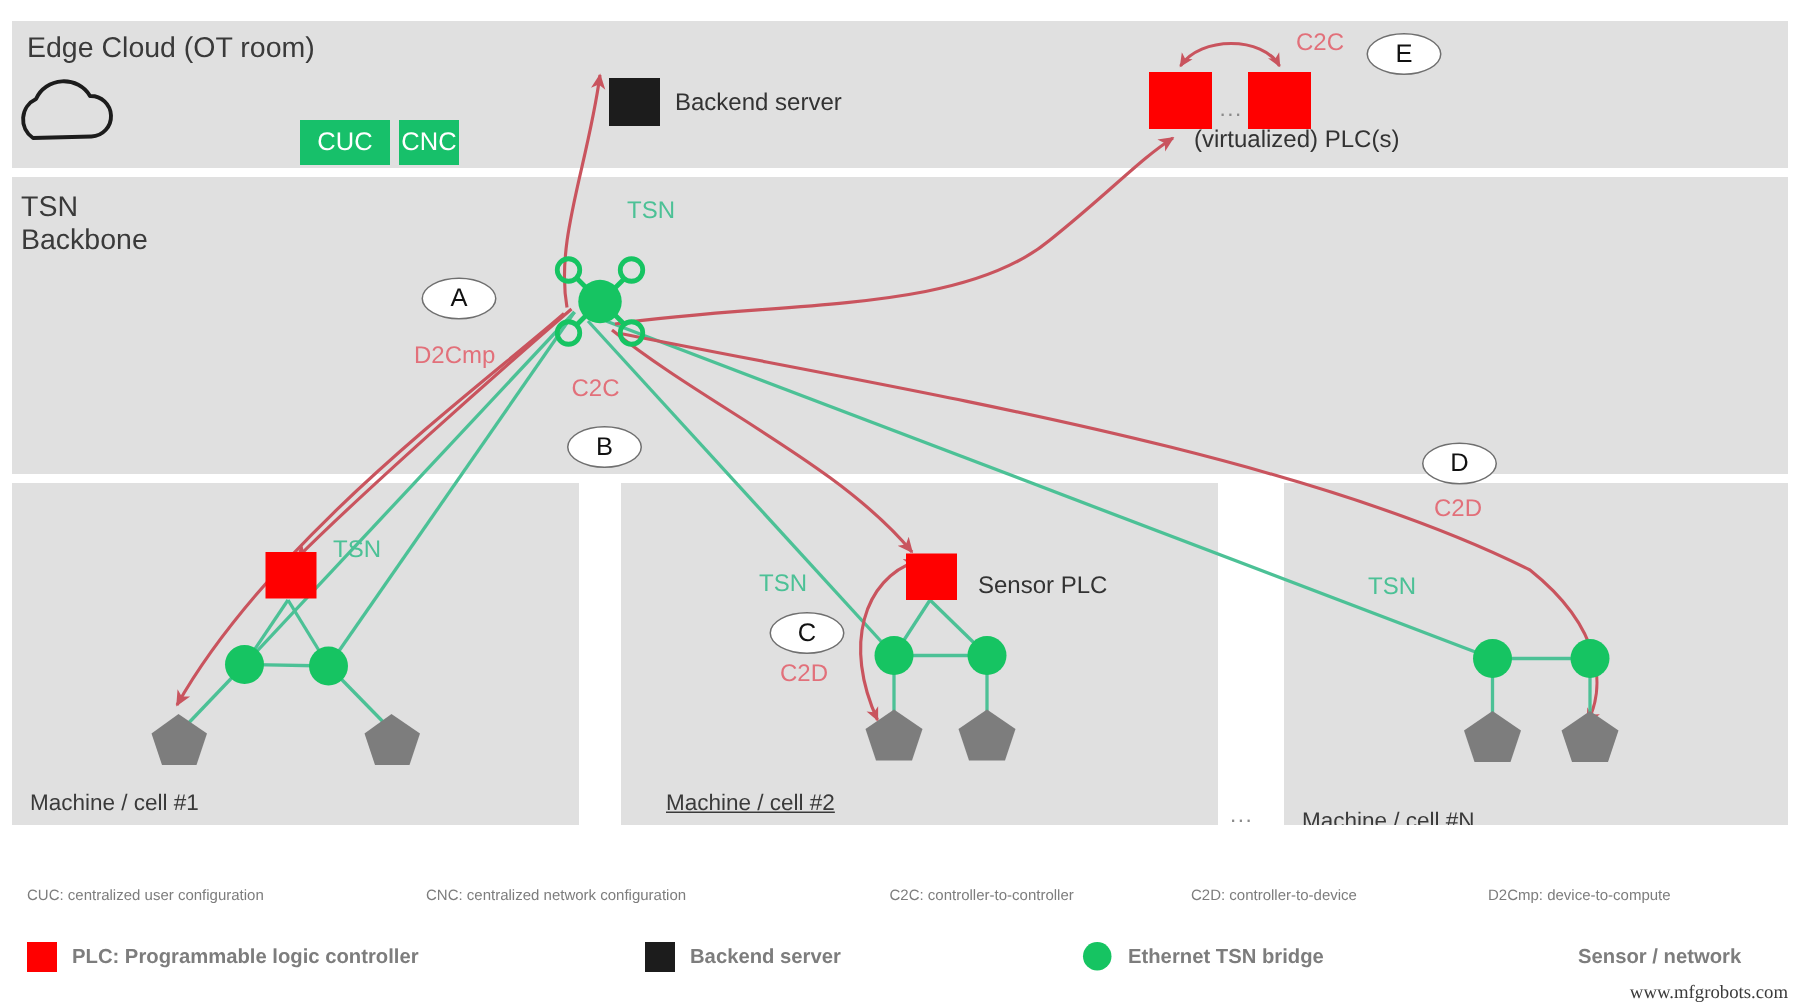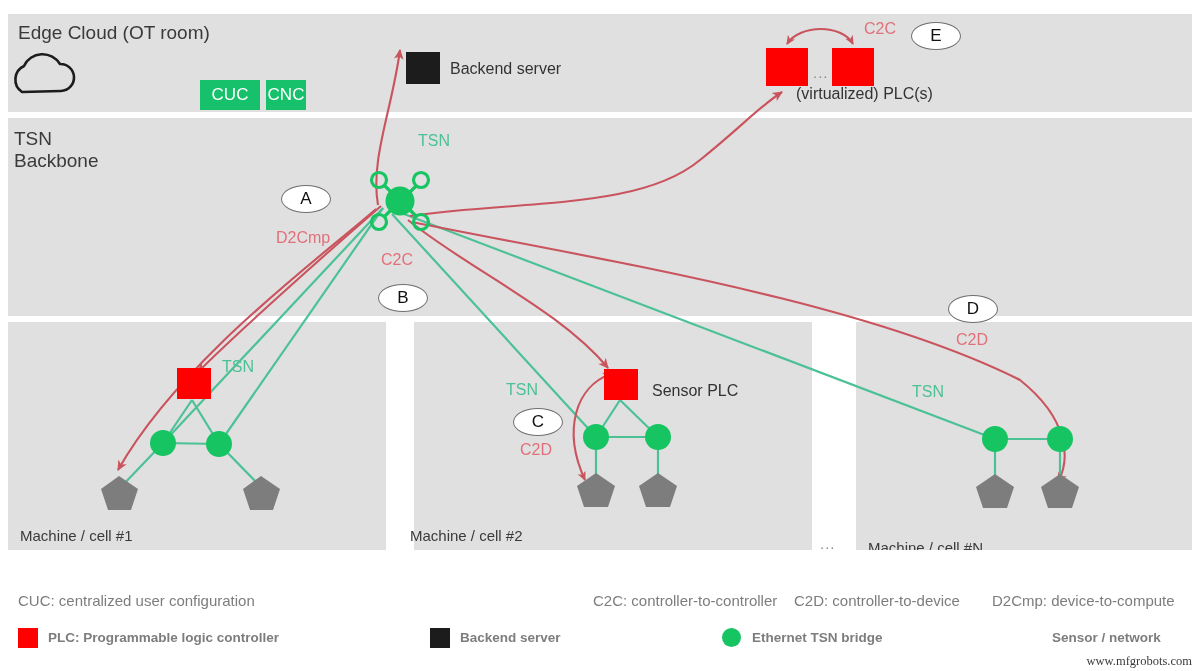--- a/index.html
+++ b/index.html
@@ -30,21 +30,21 @@
   .srv{position:absolute;background:#1c1c1c;}
 
   .marker{position:absolute;width:48px;height:26px;border:1.3px solid #6f6f6f;
           border-radius:50%;background:#ffffff;color:#111;font-size:17px;
           display:flex;align-items:center;justify-content:center;}
 
   svg.overlay{position:absolute;left:0;top:0;width:1200px;height:671px;
               pointer-events:none;overflow:visible;}
 
   #legend{position:absolute;left:0;top:550px;width:1200px;height:121px;background:#fff;}
-  .leg-text{position:absolute;font-size:15px;color:#7d7d7d;white-space:nowrap;}
+  .leg-text{position:absolute;font-size:10px;color:#7d7d7d;white-space:nowrap;}
   .leg-item-text{position:absolute;font-size:13.5px;color:#7d7d7d;white-space:nowrap;font-weight:bold;}
   .leg-sq{position:absolute;width:20px;height:20px;}
   .leg-dot{position:absolute;width:19px;height:19px;border-radius:50%;background:#16c462;}
   #watermark{position:absolute;right:8px;bottom:2px;font-size:12.5px;color:#3b3b3b;
              font-family:"Liberation Serif",serif;}
 </style>
 </head>
 <body>
 
 <div id="stage">
@@ -149,21 +149,21 @@
     <polygon points="261,476 280,489 273,510 250,510 243,489" fill="#7d7d7d"></polygon>
     <circle cx="163" cy="443" r="13" fill="#16c462"></circle>
     <circle cx="219" cy="444" r="13" fill="#16c462"></circle>
   </svg>
   <div class="plc" style="left:177px;top:368px;width:34px;height:31px;"></div>
 
   <div class="lbl lbl-tsn" style="left:506px;top:381px;">TSN</div>
   <div class="marker" style="left:513px;top:408px;">C</div>
   <div class="lbl lbl-red" style="left:520px;top:441px;">C2D</div>
   <div class="lbl lbl-dark" style="left:652px;top:382px;">Sensor PLC</div>
-  <div class="lbl lbl-cell" style="left:410px;top:527px;">Machine / cell #2</div>
+  <div class="lbl lbl-cell" style="left:444px;top:527px;text-decoration:underline;">Machine / cell #2</div>
   <svg class="overlay">
     <g stroke="#4cc196" stroke-width="2.2" fill="none">
       <line x1="620" y1="400" x2="596" y2="437"></line>
       <line x1="620" y1="400" x2="658" y2="437"></line>
       <line x1="596" y1="437" x2="658" y2="437"></line>
       <line x1="596" y1="437" x2="596" y2="482"></line>
       <line x1="658" y1="437" x2="658" y2="482"></line>
     </g>
     <polygon points="596,473 615,486 608,507 584,507 577,486" fill="#7d7d7d"></polygon>
     <polygon points="658,473 677,486 670,507 646,507 639,486" fill="#7d7d7d"></polygon>
@@ -187,20 +187,21 @@
       <line x1="1060" y1="439" x2="1060" y2="483"></line>
     </g>
     <polygon points="995,474 1014,487 1007,508 983,508 976,487" fill="#7d7d7d"></polygon>
     <polygon points="1060,474 1079,487 1072,508 1048,508 1041,487" fill="#7d7d7d"></polygon>
     <circle cx="995" cy="439" r="13" fill="#16c462"></circle>
     <circle cx="1060" cy="439" r="13" fill="#16c462"></circle>
   </svg>
 
   <div id="legend">
     <div class="leg-text" style="left:18px;top:42px;">CUC: centralized user configuration</div>
+    <div class="leg-text" style="left:284px;top:42px;">CNC: centralized network configuration</div>
     <div class="leg-text" style="left:593px;top:42px;">C2C: controller-to-controller</div>
     <div class="leg-text" style="left:794px;top:42px;">C2D: controller-to-device</div>
     <div class="leg-text" style="left:992px;top:42px;">D2Cmp: device-to-compute</div>
 
     <div class="leg-sq" style="left:18px;top:78px;background:#ff0000;"></div>
     <div class="leg-item-text" style="left:48px;top:80px;">PLC: Programmable logic controller</div>
 
     <div class="leg-sq" style="left:430px;top:78px;background:#1c1c1c;"></div>
     <div class="leg-item-text" style="left:460px;top:80px;">Backend server</div>
 

